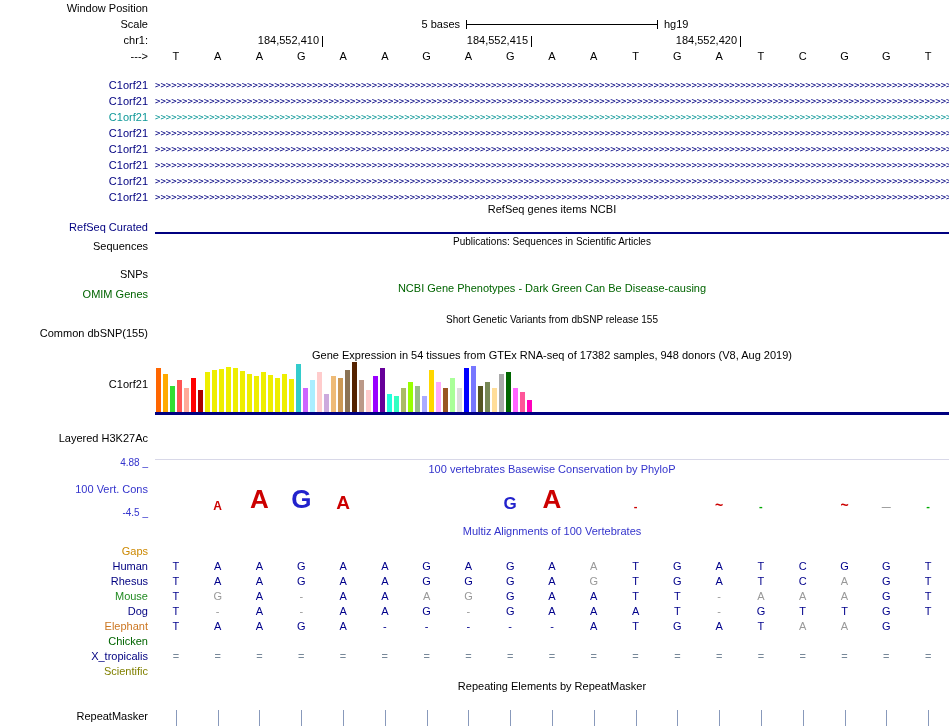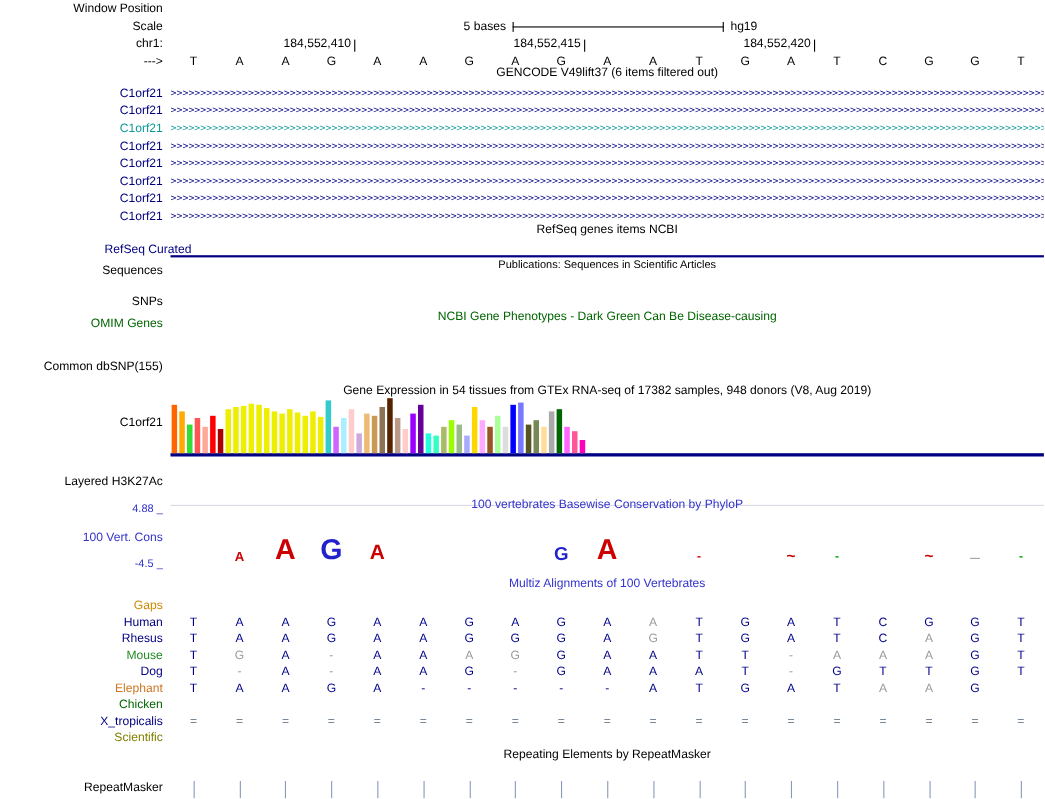--- a/index.html
+++ b/index.html
@@ -6,64 +6,64 @@
   #screen{
     position:relative;width:950px;height:726px;background:#ffffff;
     font-family:"Liberation Sans",sans-serif;font-size:11px;color:#000;
     overflow:hidden;
   }
   .lbl{position:absolute;left:0;width:148px;text-align:right;height:13px;line-height:13px;white-space:nowrap;font-size:11px;}
   .cap{position:absolute;left:155px;width:794px;text-align:center;height:13px;line-height:13px;font-size:11px;white-space:nowrap;}
   .sm{font-size:10px;}
   .blue{color:#3333CC;}
   .green{color:#006400;}
-  .navy{color:#000080;padding-left:26px;}
+  .navy{color:#000080;}
 </style>
 </head>
 <body>
 
 <div id="screen">
 
   <div class="lbl" style="top:2px">Window Position</div>
 
   <div class="lbl" style="top:18px">Scale</div>
   <div style="position:absolute;left:360px;top:18px;width:100px;text-align:right;height:13px;line-height:13px">5 bases</div>
   <div style="position:absolute;left:466px;top:24px;width:192px;height:1px;background:#000"></div>
   <div style="position:absolute;left:466px;top:20px;width:1px;height:9px;background:#000"></div>
   <div style="position:absolute;left:657px;top:20px;width:1px;height:9px;background:#000"></div>
   <div style="position:absolute;left:664px;top:18px;height:13px;line-height:13px">hg19</div>
 
   <div class="lbl" style="top:34px">chr1:</div>
 
   <div class="lbl" style="top:50px">---&gt;</div>
 
-  <div class="cap" style="top:60px">GENCODE V49lift37 (6 items filtered out)</div>
 
   <div class="cap" style="top:203px">RefSeq genes items NCBI</div>
   <div class="lbl navy" style="top:221px">RefSeq Curated</div>
   <div style="position:absolute;left:155px;top:232px;width:794px;height:2px;background:#000080"></div>
 
   <div class="cap sm" style="top:235px">Publications: Sequences in Scientific Articles</div>
   <div class="lbl" style="top:240px">Sequences</div>
   <div class="lbl" style="top:268px">SNPs</div>
 
   <div class="cap green" style="top:282px">NCBI Gene Phenotypes - Dark Green Can Be Disease-causing</div>
   <div class="lbl green" style="top:288px">OMIM Genes</div>
 
+  <div class="cap sm" style="top:313px">Short Genetic Variants from dbSNP release 155</div>
   <div class="lbl" style="top:327px">Common dbSNP(155)</div>
 
   <div class="cap" style="top:349px">Gene Expression in 54 tissues from GTEx RNA-seq of 17382 samples, 948 donors (V8, Aug 2019)</div>
   <div class="lbl" style="top:378px">C1orf21</div>
   <div style="position:absolute;left:155px;top:412px;width:794px;height:3px;background:#000080"></div>
 
   <div class="lbl" style="top:432px">Layered H3K27Ac</div>
   <div style="position:absolute;left:155px;top:459px;width:794px;height:1px;background:#D8D8E8"></div>
 
   <div class="lbl blue sm" style="top:456px">4.88 _</div>
-  <div class="cap blue" style="top:453px">100 vertebrates Basewise Conservation by PhyloP</div>
+  <div class="cap blue" style="top:463px">100 vertebrates Basewise Conservation by PhyloP</div>
   <div class="lbl blue" style="top:483px">100 Vert. Cons</div>
   <div class="lbl blue sm" style="top:506px">-4.5 _</div>
 
   <div class="cap blue" style="top:525px">Multiz Alignments of 100 Vertebrates</div>
 
   <div class="cap" style="top:680px">Repeating Elements by RepeatMasker</div>
   <div class="lbl" style="top:710px">RepeatMasker</div>
 
 <div style="position: absolute; left: 222px; top: 34px; width: 97px; text-align: right; height: 13px; line-height: 13px;">184,552,410</div>
     <div style="position: absolute; left: 322px; top: 36px; width: 1px; height: 11px; background: rgb(0, 0, 0);"></div>

